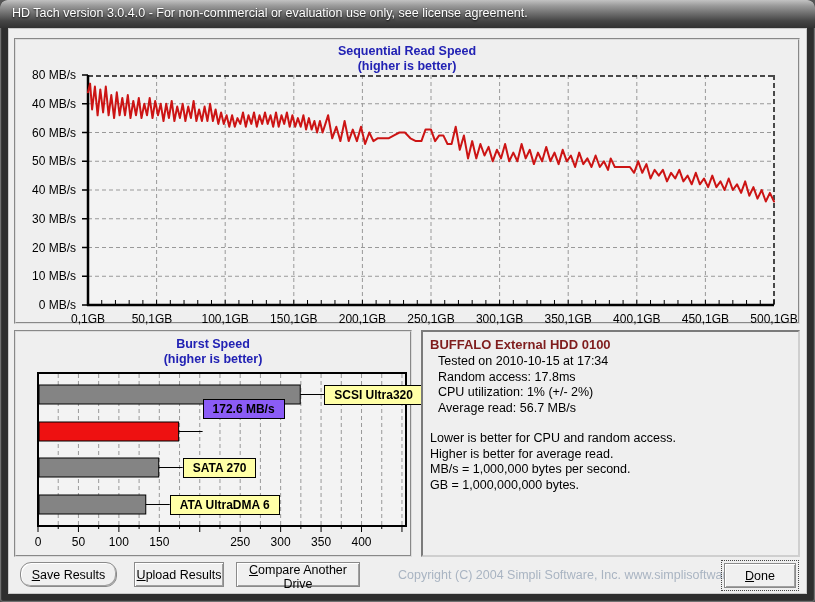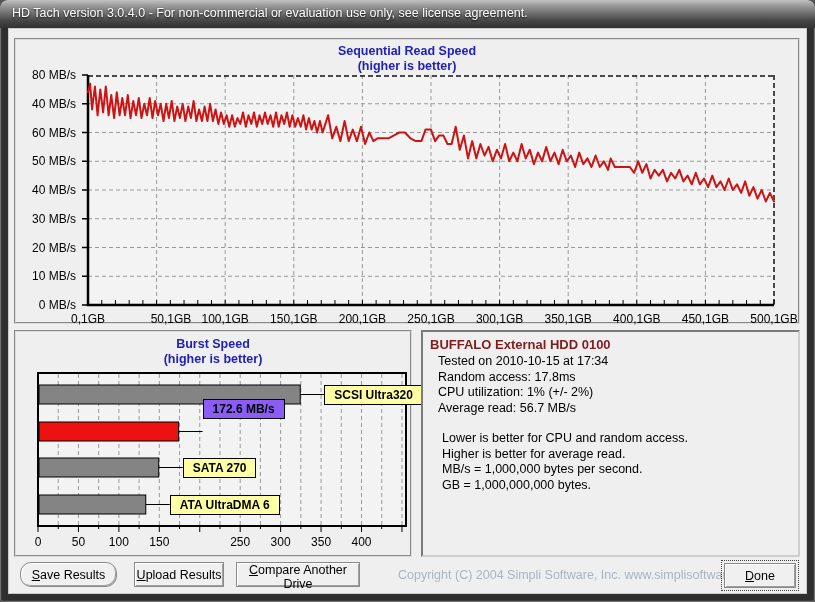--- a/index.html
+++ b/index.html
@@ -25,21 +25,21 @@
   .xlab { transform:translateX(-50%); }
 
   svg { position:absolute; overflow:visible; }
 
   .bar-label { position:absolute; height:20px; line-height:18px; padding:0 9px;
             background:#ffffa6; border:1px solid #000; font-size:12px; font-weight:bold;
             color:#000; white-space:nowrap; }
 
   .info-head { font-size:13px; font-weight:bold; margin-bottom:2px; }
   .info-line { font-size:12.5px; line-height:15.5px; color:#000; padding-left:8px; white-space:nowrap; }
-  .info-note { font-size:12.5px; line-height:15.5px; color:#000; white-space:nowrap;margin-left:12px; }
+  .info-note { font-size:12.5px; line-height:15.5px; color:#000; white-space:nowrap; }
   .info-gap  { height:15px; }
 
   .btn { position:absolute; height:25px; background:#f0f0f0; border:1px solid #8a8a8a;
             box-shadow: inset 1px 1px 0 #ffffff, inset -1px -1px 0 #a0a0a0;
             font-family:"Liberation Sans", sans-serif; font-size:12.5px; color:#000;
             text-align:center; cursor:pointer; }
   .btn-default { outline:1px dotted #444; outline-offset:2px; }
   .copyright { position:absolute; font-size:12.5px; white-space:nowrap; }
 </style>
 </head>
@@ -146,21 +146,21 @@
         <div class="tick-label ylab" style="left: 12px; width: 56px; top: 97.5px;">60 MB/s</div>
         <div class="tick-label ylab" style="left: 12px; width: 56px; top: 126.25px;">50 MB/s</div>
         <div class="tick-label ylab" style="left: 12px; width: 56px; top: 155px;">40 MB/s</div>
         <div class="tick-label ylab" style="left: 12px; width: 56px; top: 183.75px;">30 MB/s</div>
         <div class="tick-label ylab" style="left: 12px; width: 56px; top: 212.5px;">20 MB/s</div>
         <div class="tick-label ylab" style="left: 12px; width: 56px; top: 241.25px;">10 MB/s</div>
         <div class="tick-label ylab" style="left: 12px; width: 56px; top: 270px;">0 MB/s</div>
       </div>
     <div id="seq-xlabels">
         <div class="tick-label xlab" style="left: 80px; top: 284px;">0,1GB</div>
-        <div class="tick-label xlab" style="left: 163px; top: 284px;">50,1GB</div>
+        <div class="tick-label xlab" style="left: 144px; top: 284px;">50,1GB</div>
         <div class="tick-label xlab" style="left: 217.2px; top: 284px;">100,1GB</div>
         <div class="tick-label xlab" style="left: 285.8px; top: 284px;">150,1GB</div>
         <div class="tick-label xlab" style="left: 354.4px; top: 284px;">200,1GB</div>
         <div class="tick-label xlab" style="left: 423px; top: 284px;">250,1GB</div>
         <div class="tick-label xlab" style="left: 491.6px; top: 284px;">300,1GB</div>
         <div class="tick-label xlab" style="left: 560.2px; top: 284px;">350,1GB</div>
         <div class="tick-label xlab" style="left: 628.8px; top: 284px;">400,1GB</div>
         <div class="tick-label xlab" style="left: 697.4px; top: 284px;">450,1GB</div>
         <div class="tick-label xlab" style="left: 766px; top: 284px;">500,1GB</div>
       </div>

